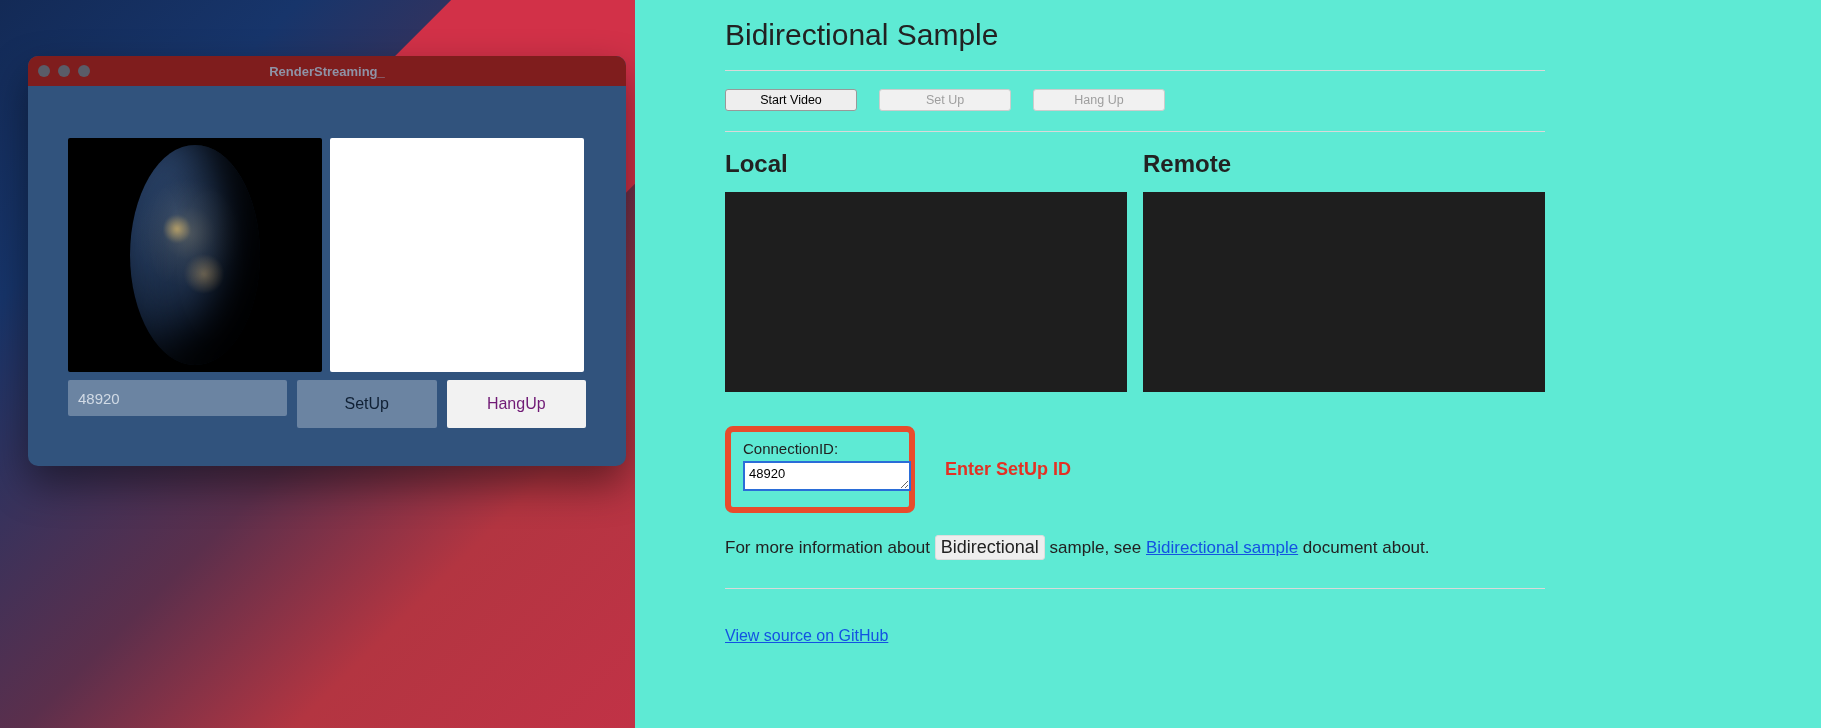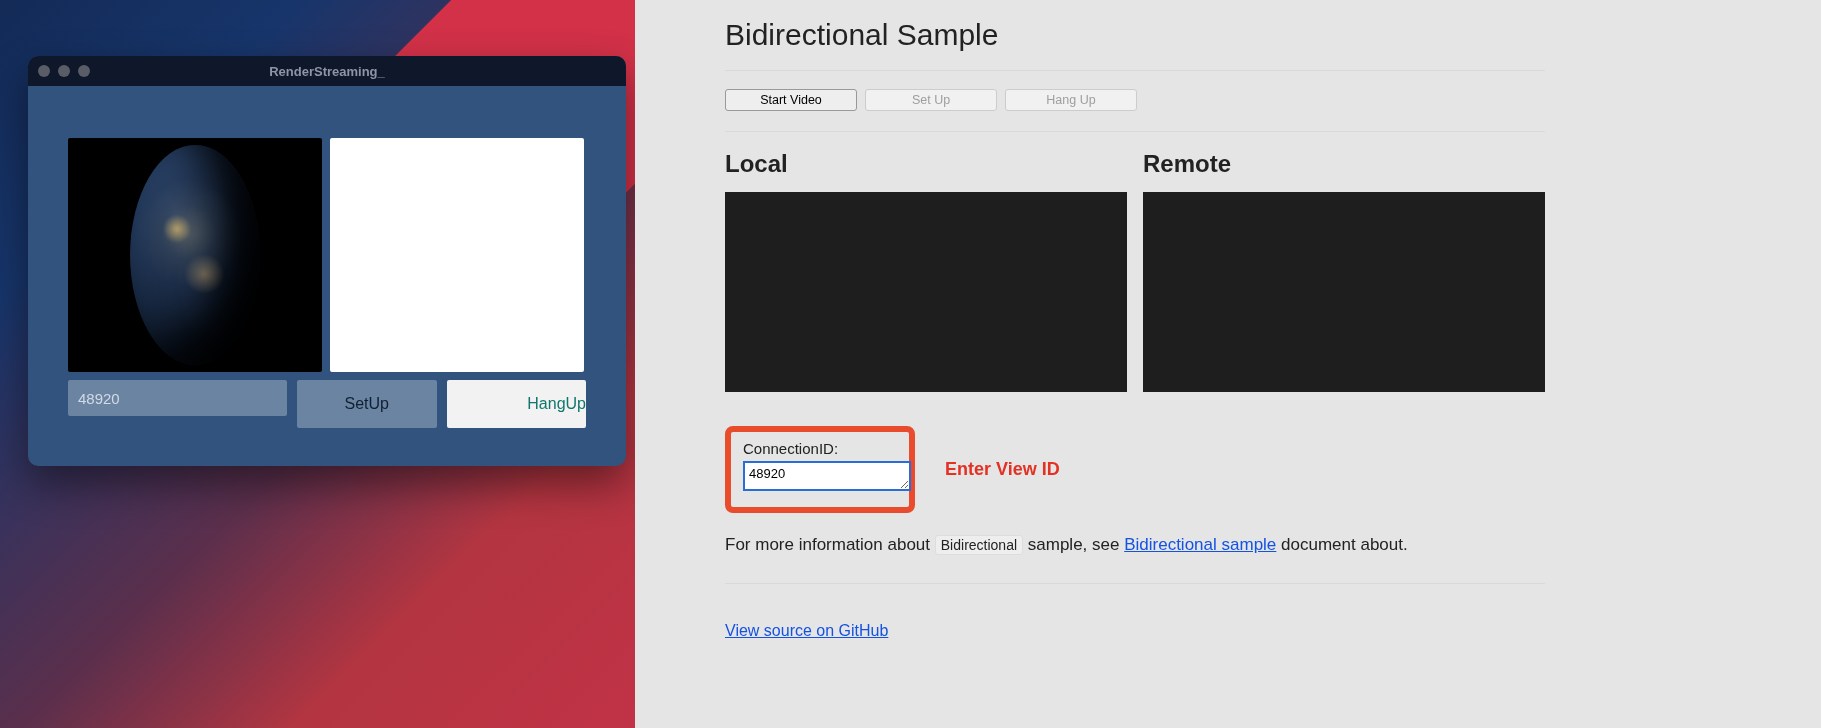--- a/index.html
+++ b/index.html
@@ -34,21 +34,21 @@
     left: 28px;
     width: 598px;
     height: 410px;
     background: #31537d;
     border-radius: 10px;
     box-shadow: 0 18px 40px rgba(0,0,0,.45);
     overflow: hidden;
   }
   .titlebar {
     height: 30px;
-    background: #0f172a;
+    background: #7f1d1d;
     display: flex;
     align-items: center;
     padding: 0 10px;
     position: relative;
   }
   .traffic-lights { display: flex; gap: 8px; }
   .tl { width: 12px; height: 12px; border-radius: 50%; background: #5a5c68; }
   .titlebar-title {
     position: absolute; left: 0; right: 0; text-align: center;
     color: #8f93a6; font-size: 13px; font-weight: 600;
@@ -116,39 +116,39 @@
   .unity-input::placeholder { color: #d1dae5; }
   .unity-btn {
     flex: 1;
     height: 48px;
     border: none;
     border-radius: 2px;
     font-size: 16px;
     cursor: pointer;
   }
   .unity-btn.primary { background: #6b84a2; color: #102034; }
-  .unity-btn.light { background: #f2f2f2; color: #0f766e; text-align: right; }
+  .unity-btn.light { background: #f2f2f2; color: #701a75; }
 
   
   .right-pane {
     flex: 1;
-    background: #e5e5e5;
+    background: #5eead4;
     padding: 18px 12px 0 90px;
     color: #222;
     font-family: Arial, "Helvetica Neue", sans-serif;
   }
   .page-inner { max-width: 820px; }
   h1.page-title {
     font-size: 30px; font-weight: 400;
     padding-bottom: 14px; margin-bottom: 4px;
   }
   .rule { border-top: 1px solid #d9d9d9; }
 
   .web-btn-row {
-    display: flex; gap: 8px;
+    display: flex; gap: 22px;
     padding: 18px 0 20px 0;
   }
   .web-btn {
     width: 132px; height: 22px;
     border: 1px solid #999;
     background: #eee;
     font-size: 12.5px;
     border-radius: 3px;
     cursor: pointer;
   }
@@ -193,21 +193,21 @@
     font-size: 18px;
   }
 
   .info-text { margin-top: 22px; font-size: 17px; }
   .code-pill {
     display:inline-block;
     background: #eee;
     border: 1px solid #ddd;
     border-radius: 3px;
     padding: 1px 5px;
-    font-size: 14px;
+    font-size: 18px;
     font-family: inherit;
   }
   a.link { color: #1352e2; text-decoration: underline; cursor:pointer; }
 
   .footer-sec { margin-top: 28px; padding-top: 20px; }
 </style>
 </head>
 <body>
 
 <div class="left-pane">
@@ -261,21 +261,21 @@
         <div class="vlabel">Remote</div>
         <div class="vbox"></div>
       </div>
     </div>
 
     <div class="conn-area">
       <div class="conn-box">
         <div class="conn-label">ConnectionID:</div>
         <textarea class="conn-textarea" style="">48920</textarea>
       </div>
-      <div class="callout">Enter View ID</div>
+      <div class="callout">Enter SetUp ID</div>
     </div>
 
     <p class="info-text">
       <span>For more information about</span>
       <span class="code-pill">Bidirectional</span>
       <span>sample, see</span>
       <a class="link">Bidirectional sample</a>
       <span>document about.</span>
     </p>
 

